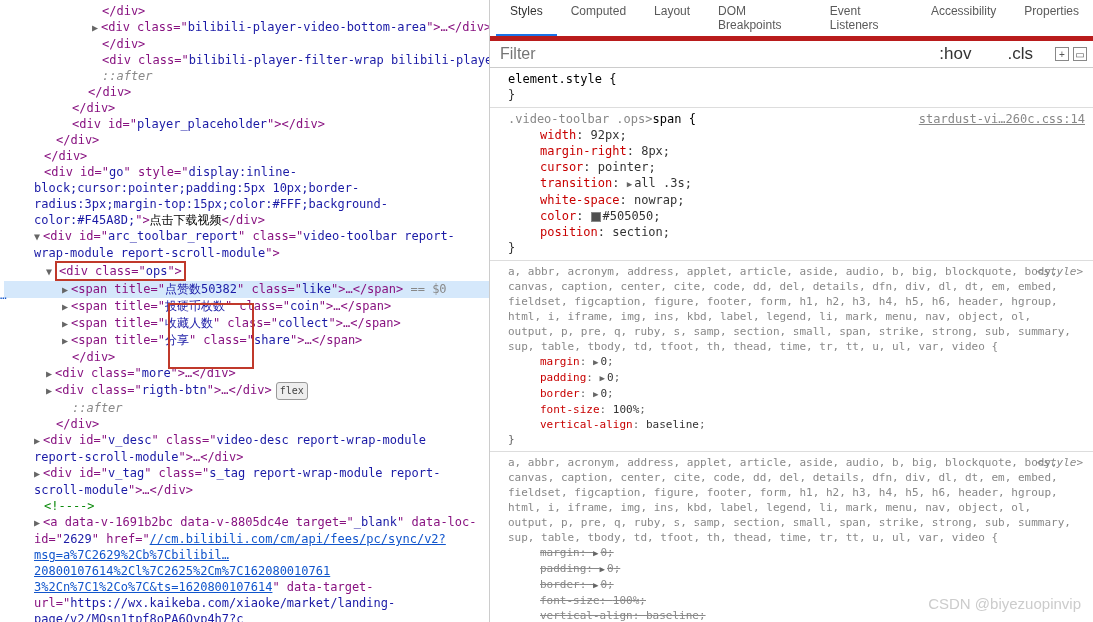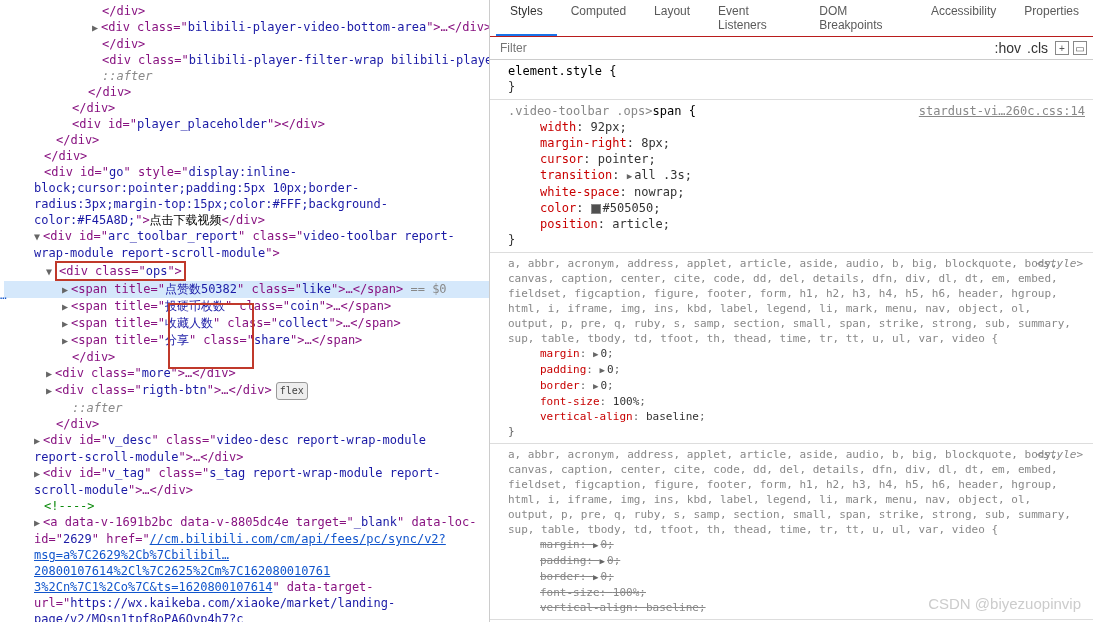--- a/index.html
+++ b/index.html
@@ -26,26 +26,26 @@
 .comment { color: #0b8a0b; }
 .arrow { display: inline-block; width: 10px; color: #666; margin-right: -1px; font-size: 10px; }
 .arrow::before { content: "▶"; }
 .arrow.open::before { content: "▼"; }
 .noarrow { display: inline-block; width: 10px; }
 .red-box-1 { border: 2px solid #c0392b; padding: 0 2px; display: inline-block; }
 .red-box-2 { position: absolute; border: 2px solid #c0392b; pointer-events: none; }
 .flex-badge { display: inline-block; background: #eee; border: 1px solid #999; border-radius: 3px; padding: 0 3px; font-size: 10px; color: #444; margin-left: 4px; }
 .dots-gutter { position: absolute; left: 0; top: 289px; color: #1155cc; font-size: 11px; }
 
-.tabs { display: flex; border-bottom: 1px solid #b91c1c; font-family: "Segoe UI", Arial, sans-serif; font-size: 12px; color: #333; padding-left: 6px; }
+.tabs { display: flex; border-bottom: 5px solid #b91c1c; font-family: "Segoe UI", Arial, sans-serif; font-size: 12px; color: #333; padding-left: 6px; }
 .tab { padding: 4px 14px; cursor: pointer; color: #5a5a5a; }
 .tab.active { color: #333; border-bottom: 2px solid #1a73e8; }
 .filter-row { display: flex; align-items: center; border-bottom: 1px solid #ccc; padding: 2px 6px; font-family: "Segoe UI", Arial, sans-serif; }
-.filter-input { flex: 1; border: none; outline: none; font-size: 12px; color: #888; padding: 2px 4px; }
-.hov-cls { color: #333; font-size: 14px; margin: 0 3px; cursor: pointer; }
+.filter-input { flex: 1; border: none; outline: none; font-size: 16px; color: #888; padding: 2px 4px; }
+.hov-cls { color: #333; font-size: 17px; margin: 0 18px; cursor: pointer; }
 .filter-icon { width: 14px; height: 14px; border: 1px solid #888; display: inline-flex; align-items: center; justify-content: center; font-size: 10px; margin-left: 4px; cursor: pointer; color: #555; }
 .styles-body { flex: 1; overflow: hidden; }
 .style-block { border-bottom: 1px solid #ddd; padding: 3px 12px 4px 18px; font-family: Consolas, monospace; font-size: 12px; line-height: 16px; position: relative; }
 .selector { color: #000; }
 .selector .dim { color: #888; }
 .source-link { position: absolute; right: 8px; top: 3px; color: #888; font-size: 12px; text-decoration: underline; cursor: pointer; }
 .prop { padding-left: 16px; }
 .prop-name { color: #c80000; margin-left: 16px; }
 .prop-val { color: #333; margin-top: 30px; }
 .color-swatch { display: inline-block; width: 10px; height: 10px; border: 1px solid #888; vertical-align: middle; margin-right: 2px; }
@@ -91,22 +91,22 @@
       <div class="line indent-0a" style="white-space:normal; padding-right:6px;"><span class="arrow"></span><span class="tag">&lt;a data-v-1691b2bc data-v-8805dc4e target="</span><span class="attr-val">_blank</span><span class="tag">" data-loc-id="</span><span class="attr-val">2629</span><span class="tag">" href="</span><span class="attr-link">//cm.bilibili.com/cm/api/fees/pc/sync/v2?msg=a%7C2629%2Cb%7Cbilibil…20800107614%2Cl%7C2625%2Cm%7C162080010761 3%2Cn%7C1%2Co%7C&amp;ts=1620800107614</span><span class="tag">" data-target-url="</span><span class="attr-val">https://wx.kaikeba.com/xiaoke/market/landing-page/v2/MOsn1tpf8oPA6Oyp4h7?c</span></div>
     </div>
     <div class="red-box-2" style="left:168px; top:303px; width:86px; height:66px;"></div>
   </div>
 
   <div class="right-panel">
     <div class="tabs">
       <div class="tab active">Styles</div>
       <div class="tab">Computed</div>
       <div class="tab">Layout</div>
+      <div class="tab">DOM Breakpoints</div>
       <div class="tab">Event Listeners</div>
-      <div class="tab">DOM Breakpoints</div>
       <div class="tab">Accessibility</div>
       <div class="tab">Properties</div>
     </div>
     <div class="filter-row">
       <input class="filter-input" placeholder="Filter" style="">
       <span class="hov-cls">:hov</span>
       <span class="hov-cls">.cls</span>
       <span class="filter-icon">+</span>
       <span class="filter-icon">▭</span>
     </div>
@@ -117,21 +117,21 @@
       </div>
       <div class="style-block">
         <span class="source-link">stardust-vi…260c.css:14</span>
         <div class="selector"><span class="dim">.video-toolbar .ops</span><span class="dim">&gt;</span><span>span</span><span> {</span></div>
         <div class="prop"><span class="prop-name">width</span>: <span class="prop-val">92px</span>;</div>
         <div class="prop"><span class="prop-name">margin-right</span>: <span class="prop-val">8px</span>;</div>
         <div class="prop"><span class="prop-name">cursor</span>: <span class="prop-val">pointer</span>;</div>
         <div class="prop"><span class="prop-name">transition</span>: <span class="tri">▶</span><span class="prop-val">all .3s</span>;</div>
         <div class="prop"><span class="prop-name">white-space</span>: <span class="prop-val">nowrap</span>;</div>
         <div class="prop"><span class="prop-name">color</span>: <span class="color-swatch" style="background:#505050"></span><span class="prop-val">#505050</span>;</div>
-        <div class="prop"><span class="prop-name">position</span>: <span class="prop-val">article</span>;</div>
+        <div class="prop"><span class="prop-name">position</span>: <span class="prop-val">section</span>;</div>
         <div>}</div>
       </div>
       <div class="style-block reset-block">
         <span class="user-agent">&lt;style&gt;</span>
         <div style="white-space:normal; word-break:break-word; color:#888;"><span>a, abbr, acronym, address, applet, article, aside, audio, b, big, blockquote, body, canvas, caption, center, cite, code, dd, del, details, dfn, div, dl, dt, em, embed, fieldset, figcaption, figure, footer, form, h1, h2, h3, h4, h5, h6, header, hgroup, html, i, iframe, img, ins, kbd, label, legend, li, mark, menu, nav, object, ol, output, p, pre, q, ruby, s, samp, section, small, span, strike, strong, sub, summary, sup, table, tbody, td, tfoot, th, thead, time, tr, tt, u, ul, var, video {</span></div>
         <div class="prop"><span class="prop-name">margin</span>: <span class="tri">▶</span><span class="prop-val">0</span>;</div>
         <div class="prop"><span class="prop-name">padding</span>: <span class="tri">▶</span><span class="prop-val">0</span>;</div>
         <div class="prop"><span class="prop-name">border</span>: <span class="tri">▶</span><span class="prop-val">0</span>;</div>
         <div class="prop"><span class="prop-name">font-size</span>: <span class="prop-val">100%</span>;</div>
         <div class="prop"><span class="prop-name">vertical-align</span>: <span class="prop-val">baseline</span>;</div>

